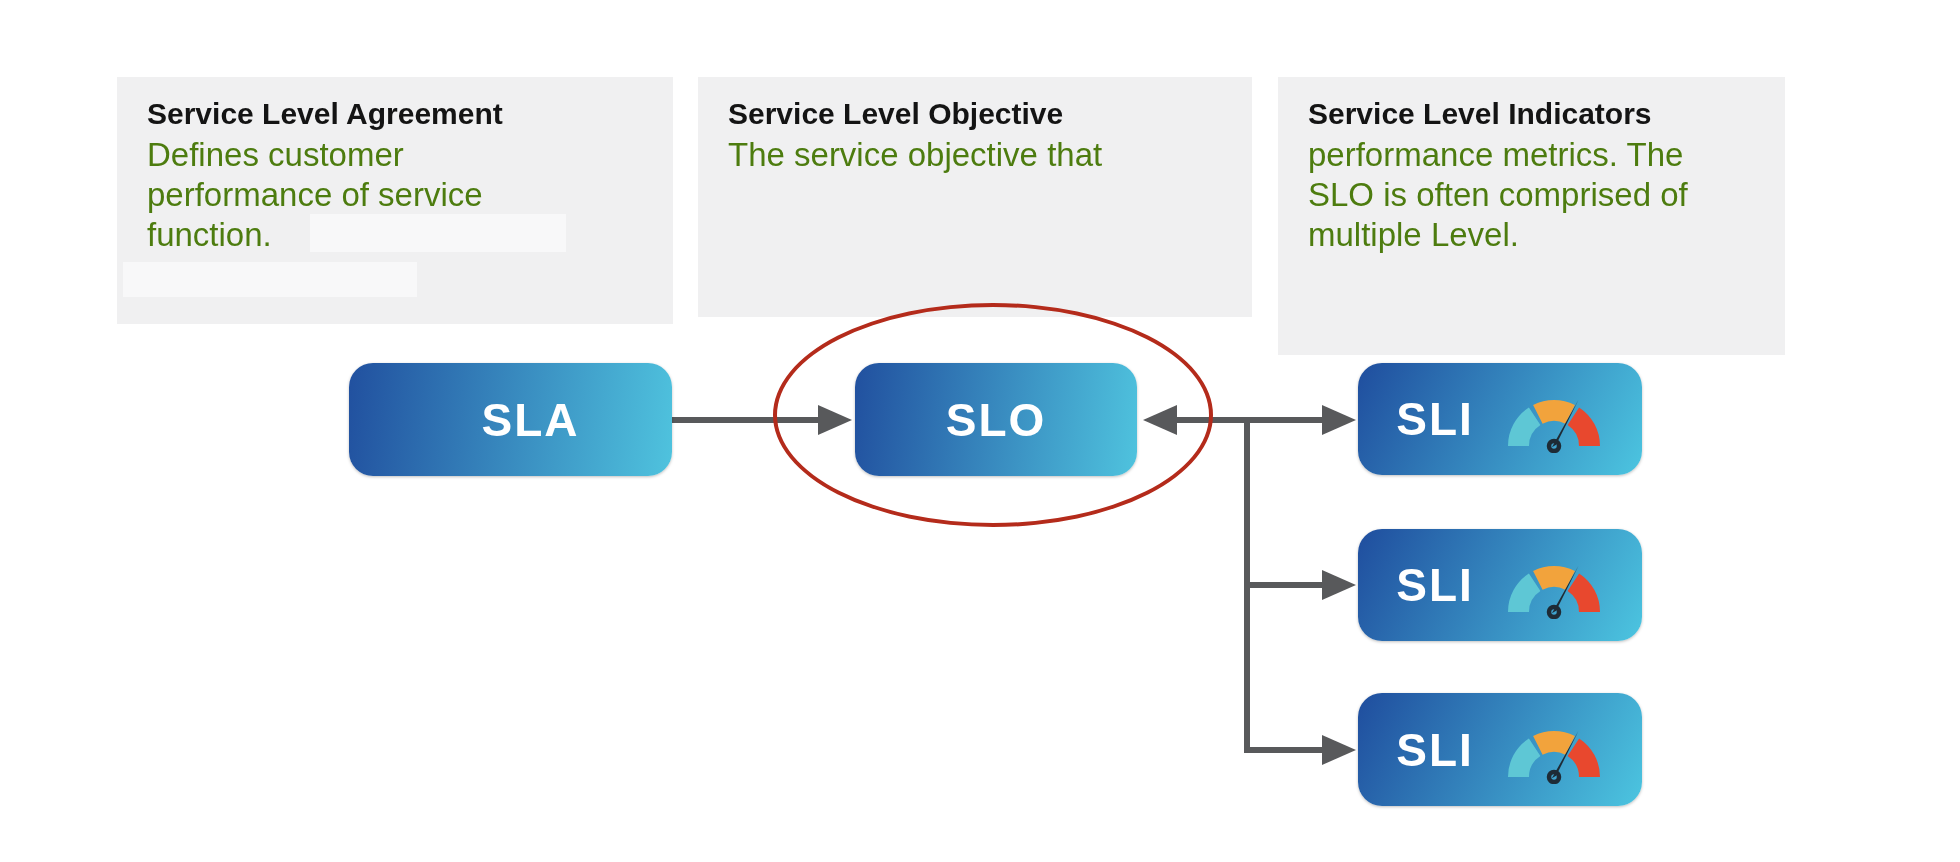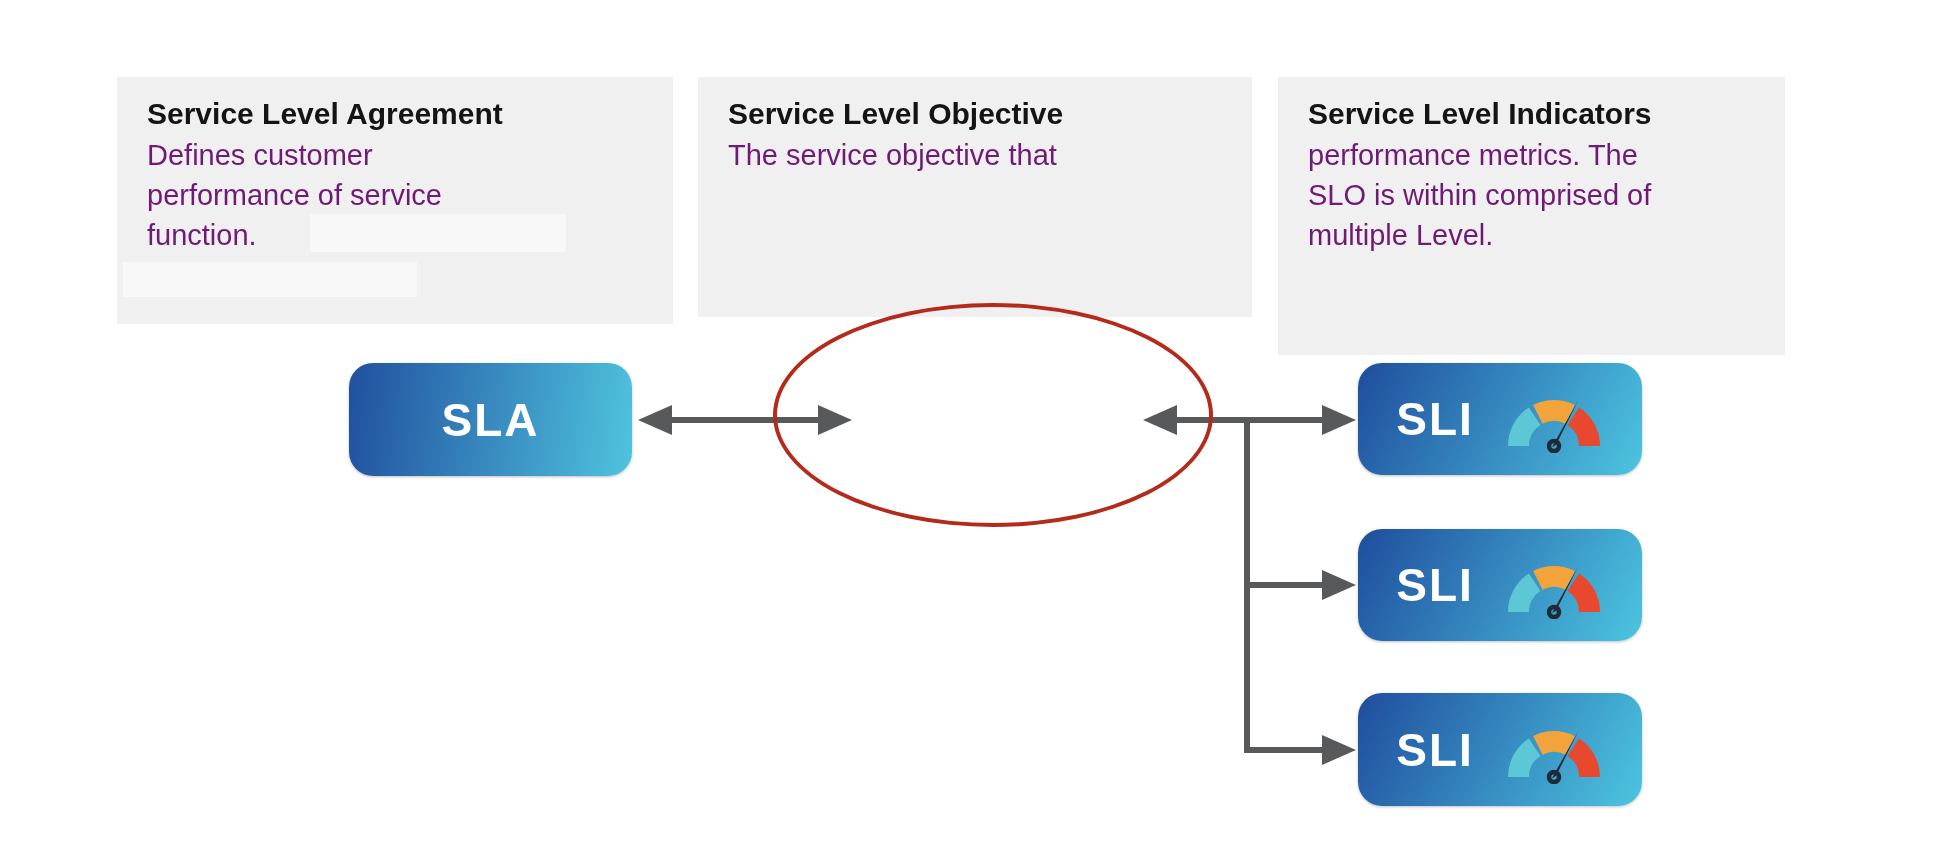--- a/index.html
+++ b/index.html
@@ -20,23 +20,23 @@
     color:#1c1c1c;
   }
   .info-card .card-title{
     font-weight:bold;
     font-size:30px;
     line-height:42px;
     color:#141414;
     white-space:nowrap;
   }
   .info-card .card-line{
-    font-size:29px;
+    font-size:33px;
     line-height:40px;
-    color:#701a75;
+    color:#4d7c0f;
     white-space:nowrap;
   }
   #card-sla{left:117px;width:556px;height:247px;}
   #card-slo{left:698px;width:554px;height:240px;}
   #card-sli{left:1278px;width:507px;height:278px;}
   .erased{
     position:absolute;
     background:#f8f8f9;
   }
   
@@ -47,21 +47,21 @@
     align-items:center;
     justify-content:center;
     color:#ffffff;
     font-weight:bold;
     font-size:46px;
     letter-spacing:2px;
     box-shadow:0 1px 3px rgba(0,0,0,0.25);
   }
   .node.lr{background:linear-gradient(97deg,#21509f 0%,#4fc3de 100%);}
   .node.diag{background:linear-gradient(118deg,#1f4d9e 0%,#4cc5e0 100%);}
-  #node-sla{left:349px;top:363px;width:283px;height:113px;}
+  #node-sla{left:349px;top:363px;width:283px;height:113px;padding-left:40px;}
   #node-slo{left:855px;top:363px;width:282px;height:113px;}
   #node-sli1{left:1358px;top:363px;width:284px;height:112px;}
   #node-sli2{left:1358px;top:529px;width:284px;height:112px;}
   #node-sli3{left:1358px;top:693px;width:284px;height:113px;}
   .sli-inner{display:flex;align-items:center;gap:30px;}
   .gauge{width:100px;height:64px;margin-top:4px;}
   
   #connectors{
     position:absolute;left:0;top:0;width:1960px;height:862px;
     pointer-events:none;
@@ -90,21 +90,21 @@
   </div>
 
   <div class="info-card" id="card-slo">
     <div class="card-title">Service Level Objective</div>
     <div class="card-line">The service objective that</div>
   </div>
 
   <div class="info-card" id="card-sli">
     <div class="card-title">Service Level Indicators</div>
     <div class="card-line">performance metrics. The</div>
-    <div class="card-line">SLO is within comprised of</div>
+    <div class="card-line">SLO is often comprised of</div>
     <div class="card-line">multiple Level.</div>
   </div>
 
   <svg id="connectors" viewBox="0 0 1960 862" xmlns="http://www.w3.org/2000/svg">
     <g stroke="#58595b" stroke-width="6" fill="#58595b">
 
       <g>
         <line x1="668" y1="420" x2="822" y2="420"></line>
         <polygon points="638,420 672,405 672,435" stroke="none"></polygon>
         <polygon points="852,420 818,405 818,435" stroke="none"></polygon>
@@ -120,20 +120,23 @@
         <line x1="1247" y1="750" x2="1326" y2="750"></line>
         <polygon points="1356,750 1322,735 1322,765" stroke="none"></polygon>
       </g>
     </g>
   </svg>
 
   <div class="node lr" id="node-sla">
     <span>SLA</span>
   </div>
 
+  <div class="node lr" id="node-slo">
+    <span>SLO</span>
+  </div>
 
   <div id="highlight-ellipse"></div>
 
   <div class="node diag" id="node-sli1">
     <div class="sli-inner">
       <span>SLI</span>
       <svg class="gauge" viewBox="0 0 100 64" xmlns="http://www.w3.org/2000/svg">
         <path d="M 4 57 A 46 46 0 0 1 24.9 18.4 L 36.4 36.0 A 25 25 0 0 0 25 57 Z" fill="#5ec7d5"></path>
         <path d="M 29.1 16.0 A 46 46 0 0 1 70.9 16.0 L 61.4 34.7 A 25 25 0 0 0 38.6 34.7 Z" fill="#f2a33c"></path>
         <path d="M 75.1 18.4 A 46 46 0 0 1 96 57 L 75 57 A 25 25 0 0 0 63.6 36.0 Z" fill="#e8482e"></path>

